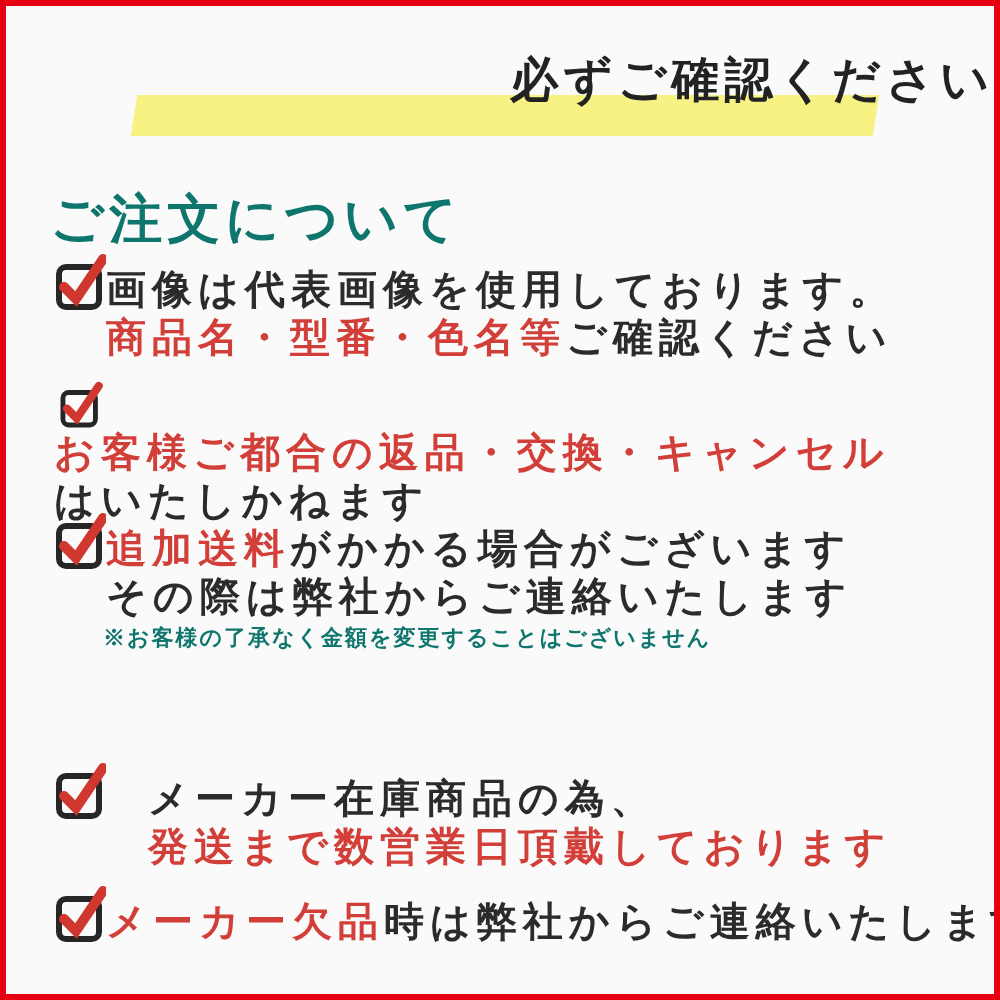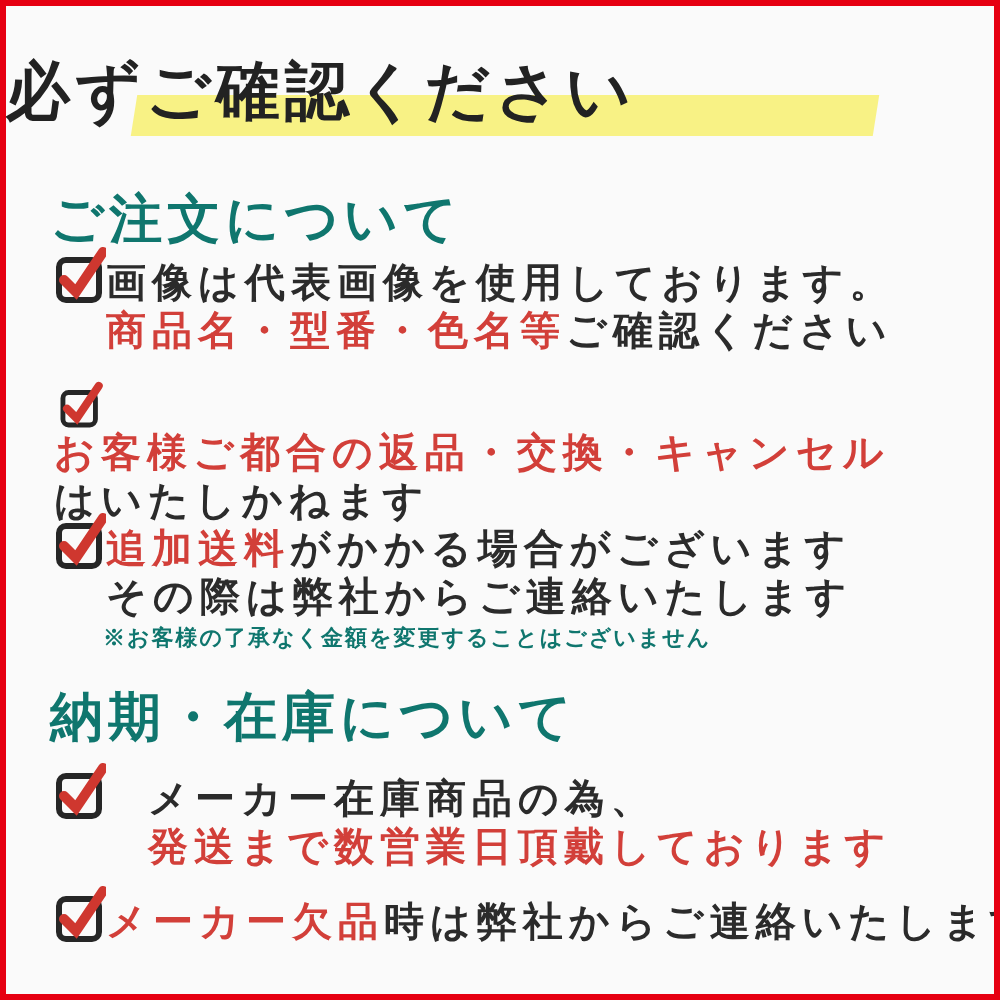--- a/index.html
+++ b/index.html
@@ -6,31 +6,31 @@
   .frame{
     position:relative;width:1000px;height:1000px;box-sizing:border-box;
     background:#fafafa;border:6px solid #e60012;overflow:hidden;
     font-family:"Liberation Serif","DejaVu Serif",serif;color:#2b2b2b;
   }
   .title-highlight{
     position:absolute;left:128px;top:89px;width:742px;height:41px;
     background:#f8f285;transform:skewX(-9deg);
   }
   .page-title{
-    position:absolute;left:0;top:42px;width:100%;text-align:left;
-    font-size:64px;font-weight:600;letter-spacing:5px;color:#222;white-space:nowrap;
+    position:absolute;left:0;top:42px;width:100%;text-align:right;
+    font-size:48px;font-weight:600;letter-spacing:5px;color:#222;white-space:nowrap;
   }
   .section-heading{
     position:absolute;left:44px;font-size:53px;font-weight:600;
     letter-spacing:5px;color:#0f766e;white-space:nowrap;
   }
   .heading-1{top:178px;}
   .heading-2{top:676px;}
   .item{position:absolute;left:48px;display:flex;align-items:flex-start;}
-  .item-1{top:253px;}
+  .item-1{top:260px;}
   .item-2{top:389px;flex-direction:column;}
   .item-3{top:519px;}
   .item-4{top:769px;gap:42px;}
   .item-5{top:892px;}
   .cb{flex:0 0 52px;width:52px;height:64px;margin-top:-18px;}
   .lines{
     font-size:40px;font-weight:600;letter-spacing:6px;line-height:48px;
     color:#2b2b2b;white-space:nowrap;
   }
   .red{color:#d23f39;}
@@ -77,21 +77,20 @@
       <path d="M10 39 L22 51 L49 11" fill="none" stroke="#cf372f" stroke-width="10" stroke-linecap="round" stroke-linejoin="miter"></path>
     </svg>
     <div class="lines">
       <div><span class="red">追加送料</span><span>がかかる場合がございます</span></div>
       <div><span>その際は弊社からご連絡いたします</span></div>
     </div>
   </div>
 
   <div class="note-line">※お客様の了承なく金額を変更することはございません</div>
 
-  <div class="section-heading heading-2">納期・在庫について</div>
 
   <div class="item item-4">
     <svg class="cb" viewBox="0 0 52 64">
       <rect x="5" y="19" width="40" height="40" rx="7" fill="none" stroke="#262626" stroke-width="6"></rect>
       <path d="M10 39 L22 51 L49 11" fill="none" stroke="#cf372f" stroke-width="10" stroke-linecap="round" stroke-linejoin="miter"></path>
     </svg>
     <div class="lines">
       <div><span>メーカー在庫商品の為、</span></div>
       <div><span class="red">発送まで数営業日頂戴しております</span></div>
     </div>

